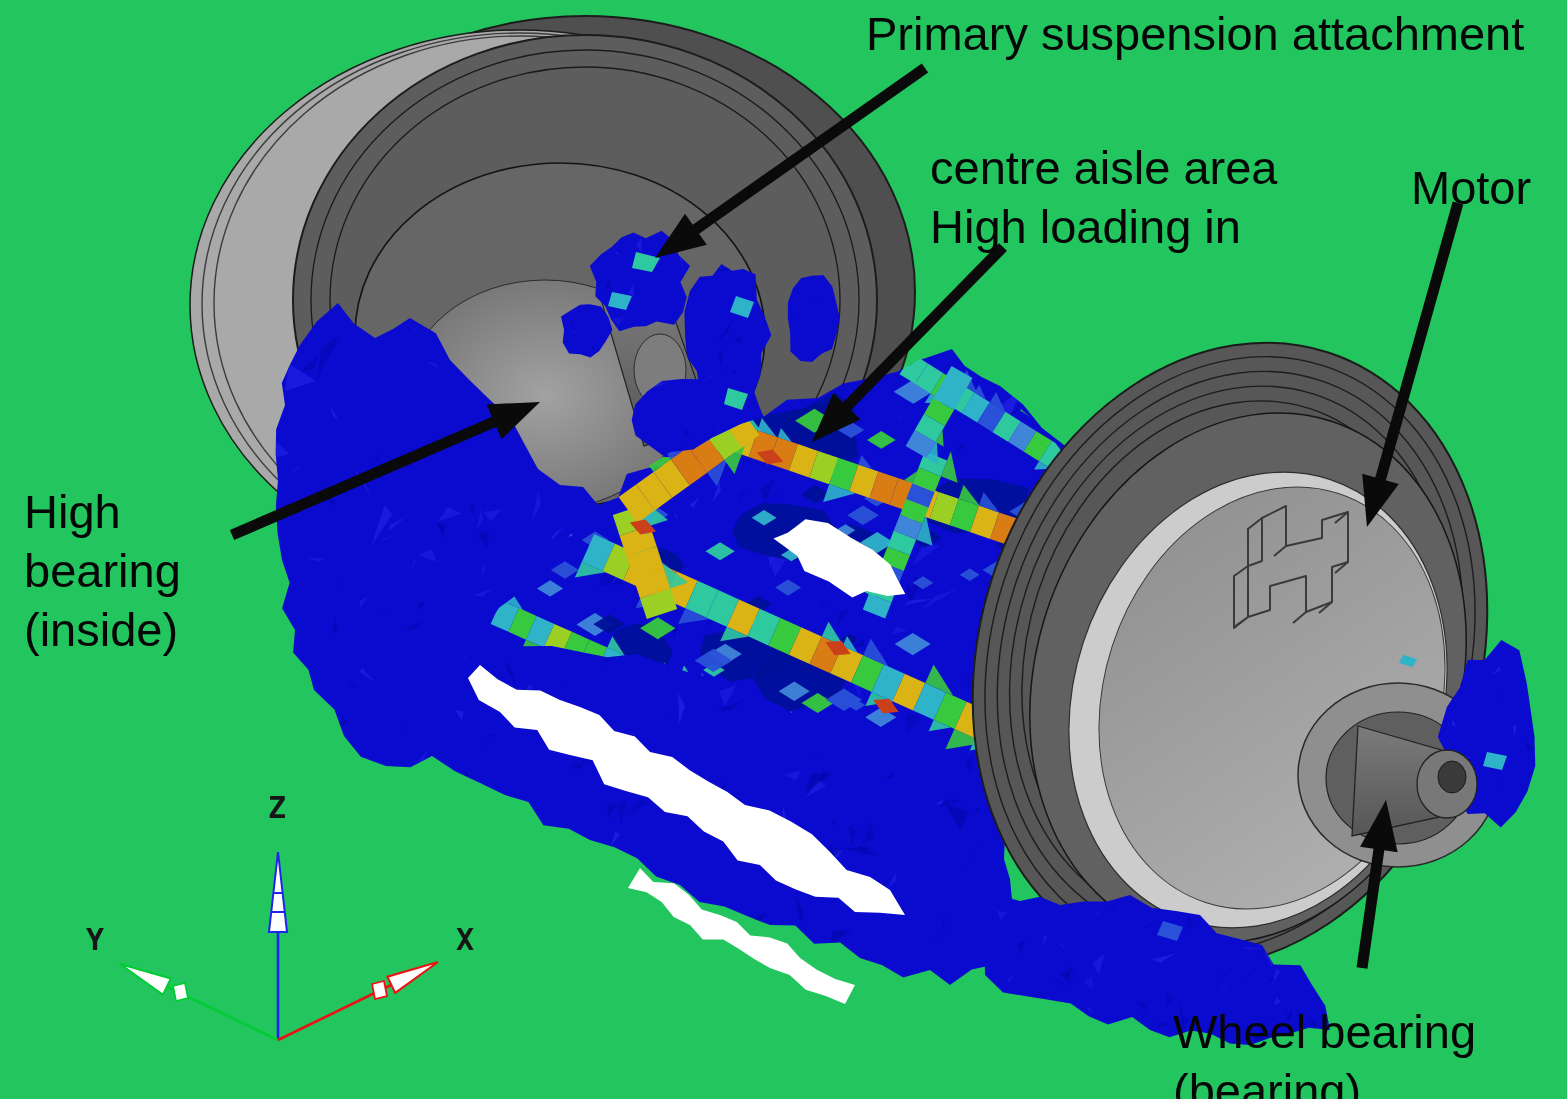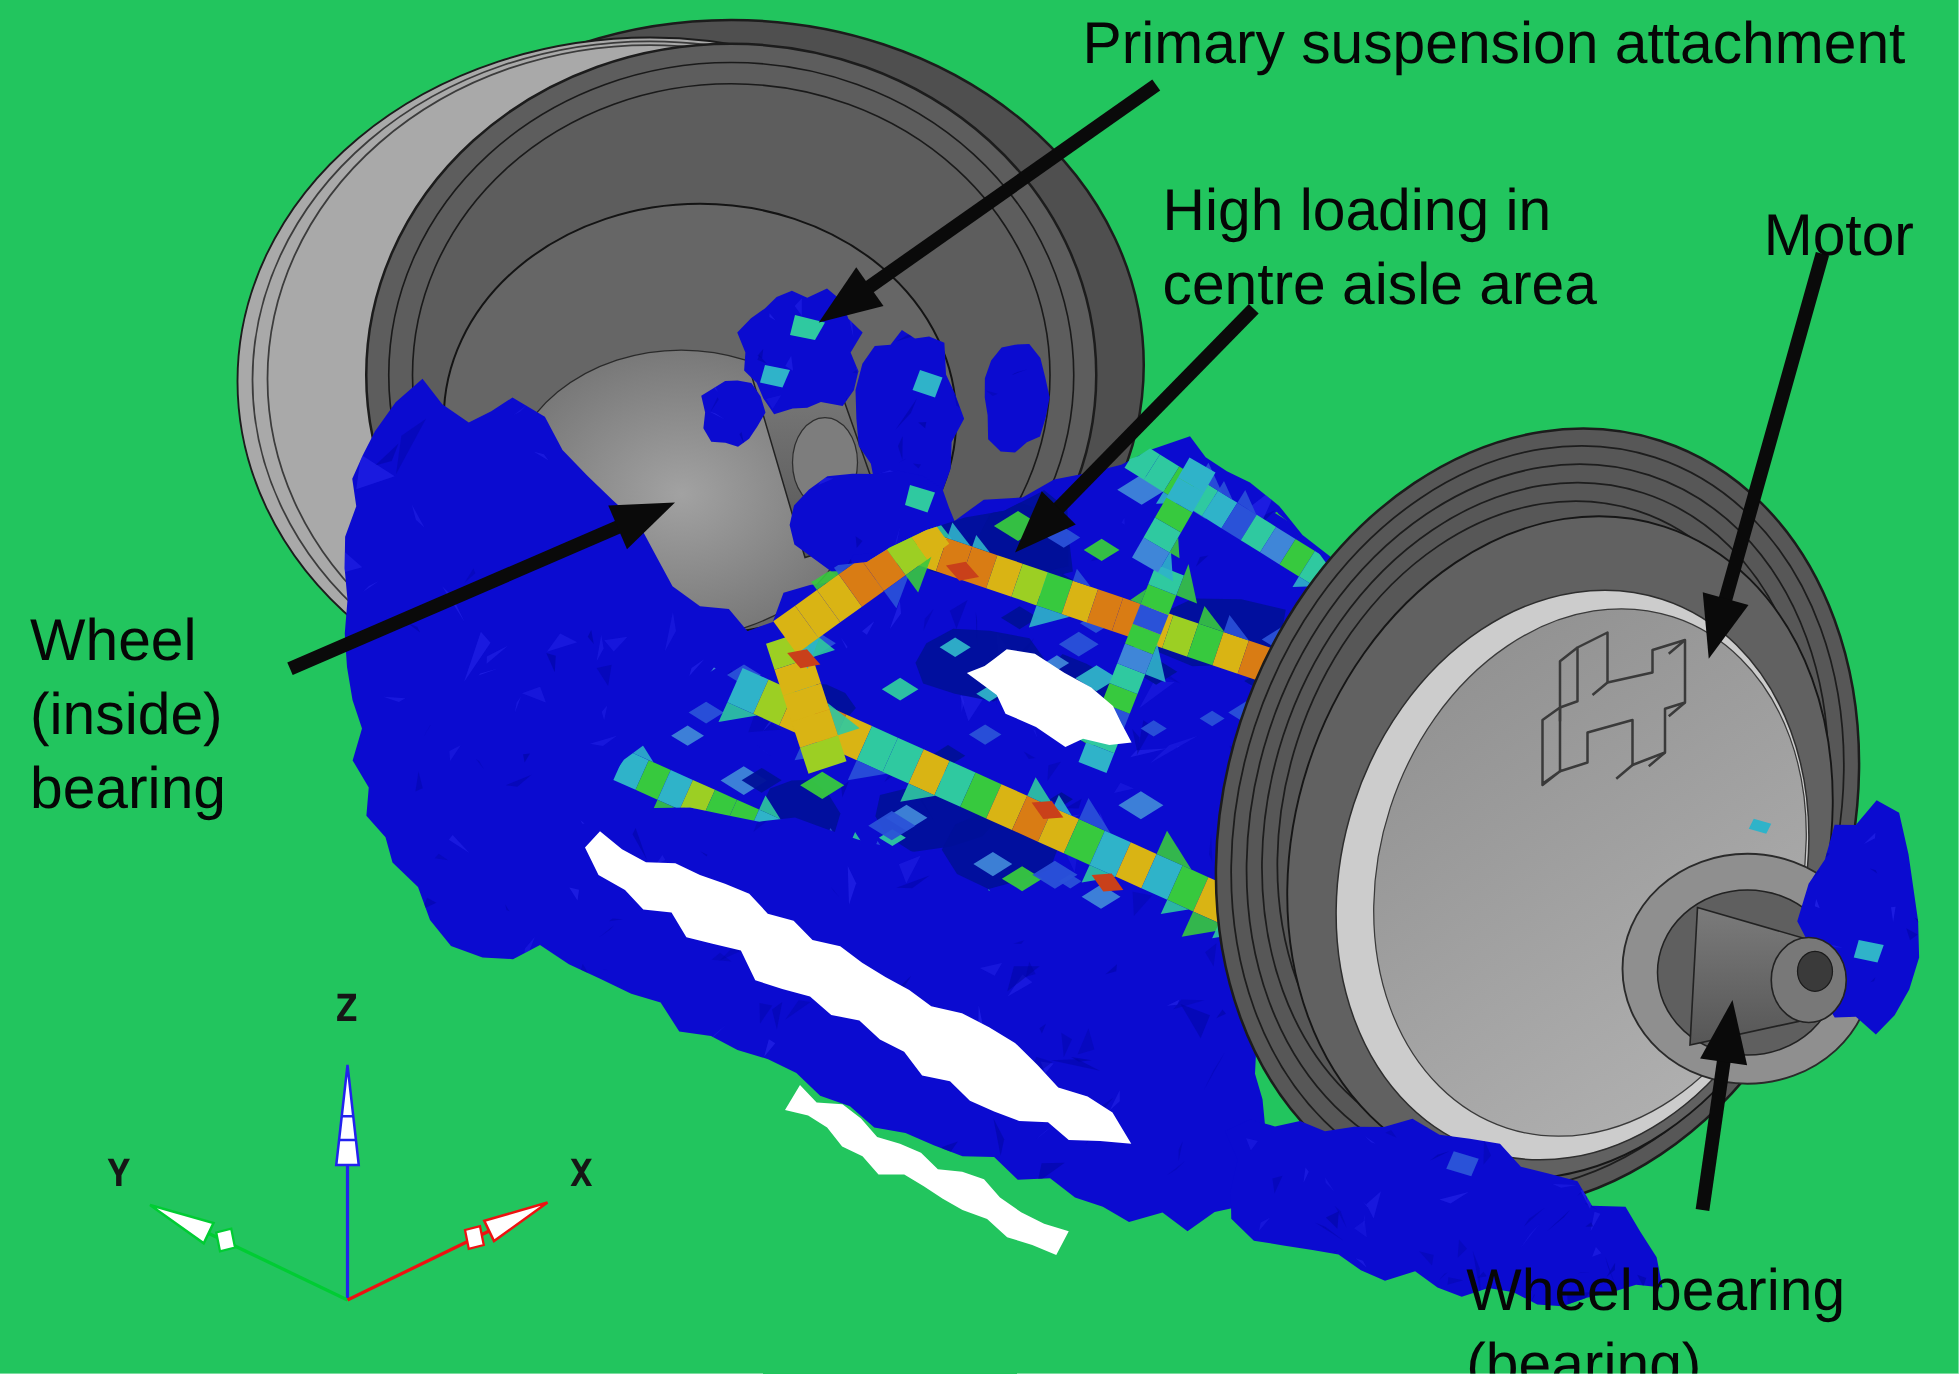--- a/index.html
+++ b/index.html
@@ -882,32 +882,32 @@
           <path d="M372.0,984.0L384.0,981.0L387.0,996.0L375.0,999.0Z" fill="#fff" stroke="#ee1111" stroke-width="1.8"></path>
         </g>
       </g>
   </svg>
 
   <div class="ann" style="left:866px;top:4px;">
     <span>Primary suspension attachment</span>
   </div>
 
   <div class="ann" style="left:930px;top:138px;">
+    <span>centre aisle area</span>
     <span>High loading in</span>
-    <span>centre aisle area</span>
   </div>
 
   <div class="ann" style="left:1411px;top:158px;">
     <span>Motor</span>
   </div>
 
   <div class="ann" style="left:24px;top:482px;">
-    <span>Wheel</span>
+    <span>High</span>
+    <span>bearing</span>
     <span>(inside)</span>
-    <span>bearing</span>
   </div>
 
   <div class="ann" style="left:1173px;top:1002px;">
     <span>Wheel bearing</span>
     <span>(bearing)</span>
   </div>
 
   <div class="axis-label" style="left:268px;top:790px;">Z</div>
   <div class="axis-label" style="left:86px;top:922px;">Y</div>
   <div class="axis-label" style="left:456px;top:922px;">X</div>

